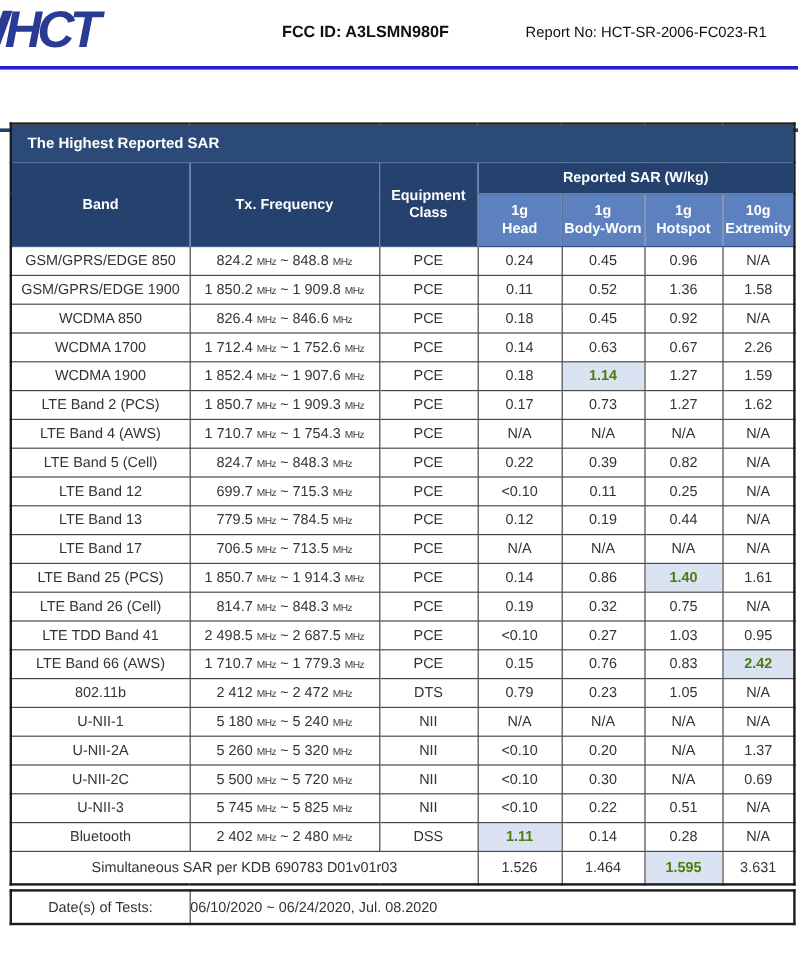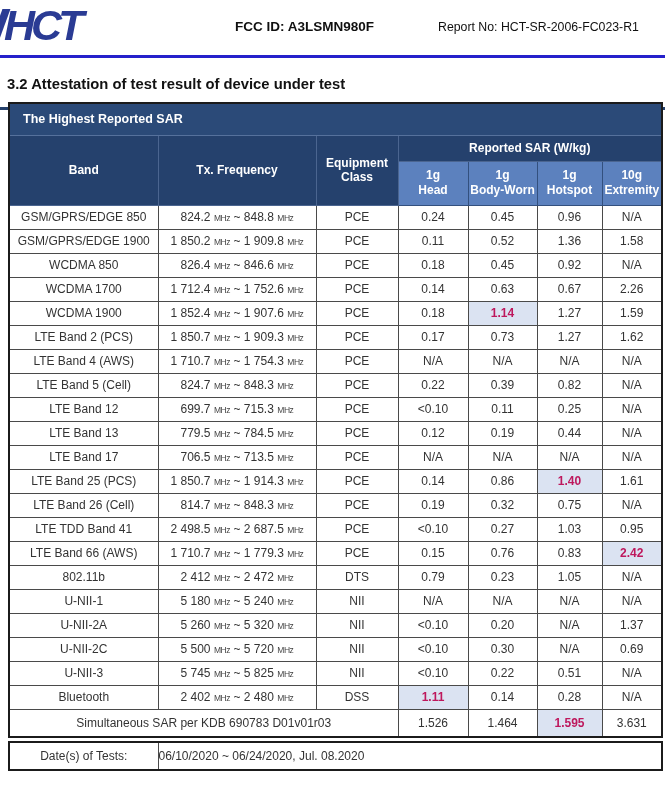--- a/index.html
+++ b/index.html
@@ -56,21 +56,21 @@
     border:1px solid #4b6590; height:26px;
   }
   th.sub {
     background:#5c81be; color:#fff; font-weight:bold; font-size:12px;
     border:1px solid #33507e; height:44px; line-height:15px;
   }
   td {
     font-size:12px; color:#333; text-align:center; height:24px;
     border:1px solid #4a4a4a; background:#fff;
   }
-  td.hl { background:#dbe3f2; font-weight:bold; color:#be185d; }
+  td.hl { background:#dbe3f2; font-weight:bold; color:#4d7c0f; }
   .mhz { font-size:8.5px; letter-spacing:-0.4px; color:#444; }
   td.sim-label { font-size:12px; height:28px;margin-left:11px; }
   td.sim-val { height:28px; }
 
   
   table.dates { border:2px solid #1b1b1b; margin-top:3px; }
   td.date-label { height:28px; font-size:12px; }
   td.date-value { height:28px; text-align:left; font-size:12px; }
 </style>
 </head>
@@ -79,21 +79,20 @@
 <div class="page">
 
   <div class="doc-header">
     <span class="logo-cut"></span>
     <div class="logo">HCT</div>
     <div class="fcc-id">FCC ID: A3LSMN980F</div>
     <div class="report-no">Report No: HCT-SR-2006-FC023-R1</div>
   </div>
   <div class="rule-blue"></div>
 
-  <div class="section-title">3.2 Attestation of test result of device under test</div>
   <div class="rule-navy"></div>
 
   <div class="table-wrap">
     <table class="sar">
       <colgroup>
         <col style="width:149px">
           <col style="width:158px">
           <col style="width:82px">
         <col style="width:70px">
           <col style="width:69px">

